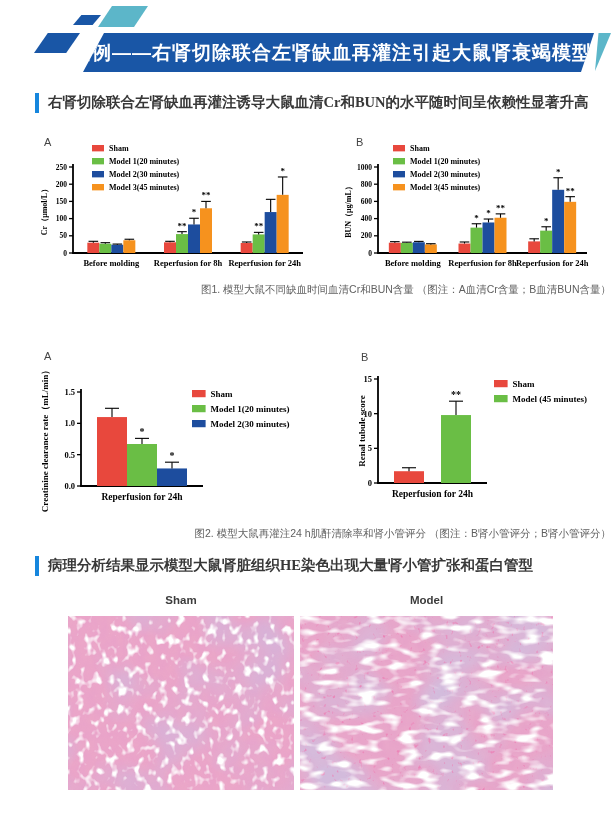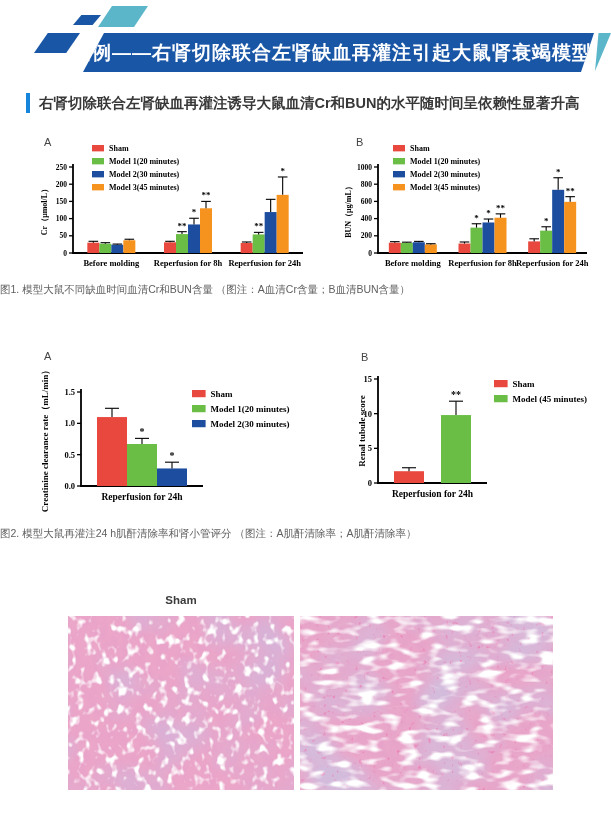--- a/index.html
+++ b/index.html
@@ -13,29 +13,29 @@
       clip-path:polygon(28% 0,100% 0,72% 100%,0 100%);}
   .d3{left:34px;top:33px;width:46px;height:20px;background:#1956a6;
       clip-path:polygon(30% 0,100% 0,70% 100%,0 100%);}
   .d4{left:595px;top:33px;width:16px;height:38px;background:#5cb6c9;
       clip-path:polygon(22% 0,100% 0,0 100%);}
   .banner{position:absolute;left:70px;top:33px;width:524px;height:39px;background:#1956a6;
       clip-path:polygon(34px 0,100% 0,calc(100% - 13px) 100%,13px 100%);
       display:flex;align-items:center;justify-content:center;}
   .banner-text{color:#ffffff;font-size:19px;font-weight:bold;letter-spacing:1px;white-space:nowrap;}
   
-  .sec-h{position:absolute;left:26px;display:flex;align-items:center;}
+  .sec-h{position:absolute;left:35px;display:flex;align-items:flex-start;font-family:Liberation Serif, serif;}
   .sec-bar{width:4px;height:20px;background:#1686dd;margin-right:9px;flex:none;}
   .sec-text{font-size:14.5px;font-weight:bold;color:#383838;white-space:nowrap;}
   
   .chart{position:absolute;overflow:visible;}
   .panel{position:absolute;font-size:11px;color:#444;font-family:"Liberation Sans",sans-serif;}
   .p1a{left:44px;top:136px;} .p1b{left:356px;top:136px;}
   .p2a{left:44px;top:350px;} .p2b{left:361px;top:351px;}
-  .caption{position:absolute;left:0;width:611px;text-align:left;font-size:10.5px;color:#5f5f5f;}
+  .caption{position:absolute;left:0;width:611px;text-align:right;font-size:10.5px;color:#5f5f5f;}
   
   .histo-label{position:absolute;text-align:center;font-size:11.5px;font-weight:600;color:#3c3c3c;}
   .histo{position:absolute;}
 </style>
 </head>
 <body>
 
 <div class="page">
 
   <div class="deco d1"></div>
@@ -250,24 +250,29 @@
       <rect x="83" y="69.05333333333333" width="30" height="67.94666666666667" fill="#6abe45"></rect>
       <line x1="98" y1="69.05333333333333" x2="98" y2="55.18666666666665" stroke="#000" stroke-width="1.1"></line>
       <line x1="91" y1="55.18666666666665" x2="105" y2="55.18666666666665" stroke="#000" stroke-width="1.1"></line>
       <text x="98" y="52.18666666666665" text-anchor="middle" font-size="10" font-weight="bold" font-family="&quot;Liberation Serif&quot;, serif">**</text>
       <rect x="136" y="34" width="13.600000000000001" height="7.225" fill="#e8483d"></rect>
       <text x="154.6" y="40.8" font-size="9" font-weight="bold" font-family="&quot;Liberation Serif&quot;, serif">Sham</text>
       <rect x="136" y="49" width="13.600000000000001" height="7.225" fill="#6abe45"></rect>
       <text x="154.6" y="55.8" font-size="9" font-weight="bold" font-family="&quot;Liberation Serif&quot;, serif">Model (45 minutes)</text>
     </svg>
 
-  <div class="caption" style="top:527px">图2. 模型大鼠再灌注24 h肌酐清除率和肾小管评分 （图注：A肌酐清除率；A肌酐清除率）</div>
-
+  <div class="caption" style="top:527px">图2. 模型大鼠再灌注24 h肌酐清除率和肾小管评分 （图注：B肾小管评分；B肾小管评分）</div>
+
+  <div class="sec-h" style="top:556px">
+    <span class="sec-bar"></span>
+    <span class="sec-text">病理分析结果显示模型大鼠肾脏组织HE染色出现大量肾小管扩张和蛋白管型</span>
+  </div>
 
   <div class="histo-label" style="left:68px;top:594px;width:226px">Sham</div>
+  <div class="histo-label" style="left:300px;top:594px;width:253px">Model</div>
 
   <svg class="histo" style="left:68px;top:616px" width="226" height="174" viewBox="0 0 226 174">
     <defs>
       <filter id="hs-fine" x="0%" y="0%" width="100%" height="100%">
         <feTurbulence type="fractalNoise" baseFrequency="0.10 0.08" numOctaves="3" seed="4"></feTurbulence>
         <feColorMatrix type="matrix" values="0 0 0 0 0.80  0 0 0 0 0.35  0 0 0 0 0.60  0 0 0 1.6 -0.35"></feColorMatrix>
       </filter>
       <filter id="hs-purple" x="0%" y="0%" width="100%" height="100%">
         <feTurbulence type="fractalNoise" baseFrequency="0.018 0.02" numOctaves="2" seed="9"></feTurbulence>
         <feColorMatrix type="matrix" values="0 0 0 0 0.58  0 0 0 0 0.52  0 0 0 0 0.78  0 0 0 2.4 -1.0"></feColorMatrix>

